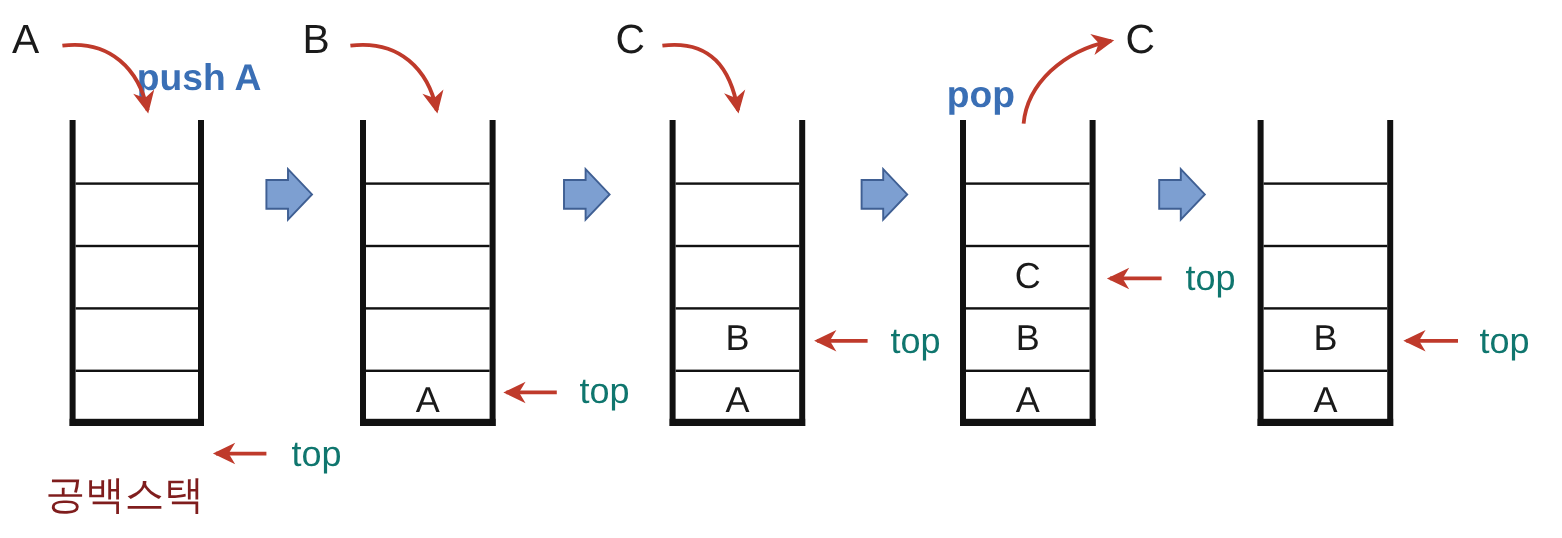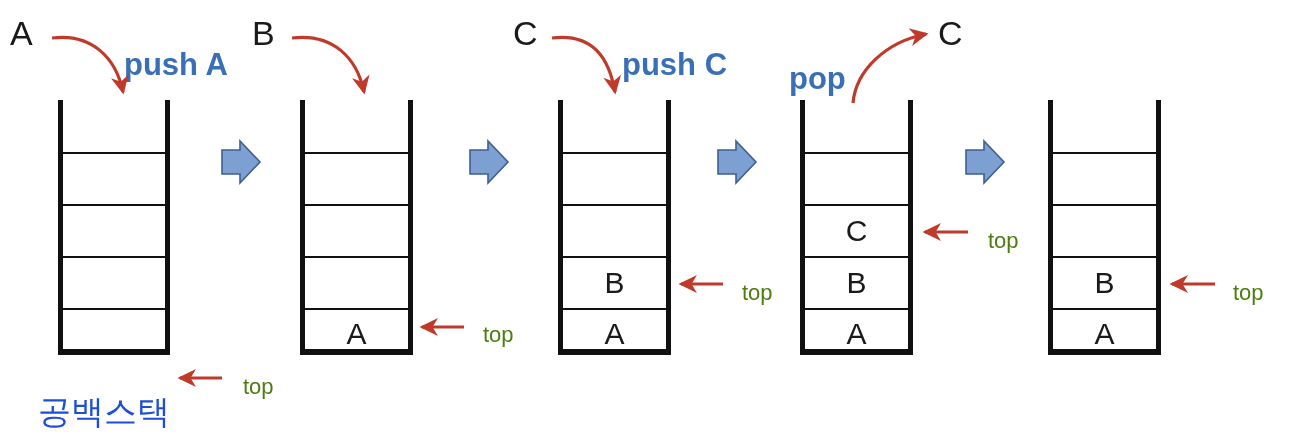--- a/index.html
+++ b/index.html
@@ -55,32 +55,31 @@
     position: absolute;
     font-size: 34px;
     color: #1a1a1a;
     white-space: nowrap;
     font-family: "Liberation Sans", sans-serif;
   }
 
   
   .top-label {
     position: absolute;
-    font-size: 22px;
-    color: #4d7c0f;
-    white-space: nowrap;
-    font-family: "Liberation Sans", sans-serif;
-    margin-top: 12px;
+    font-size: 30px;
+    color: #0f766e;
+    white-space: nowrap;
+    font-family: "Liberation Sans", sans-serif;
   }
 
   
   .caption {
     position: absolute;
     font-size: 33px;
-    color: #1d4ed8;
+    color: #7f1d1d;
     white-space: nowrap;
     font-family: Liberation Mono, monospace;
   }
 
   
   .overlay {
     position: absolute;
     left: 0;
     top: 0;
     width: 1302px;
@@ -95,21 +94,21 @@
 
   <div class="stack" style="left:58px; top:100px; width:112px; height:255px;">
     <div class="cell open" style="top:0px; height:52px;"></div>
     <div class="cell" style="top:52px; height:52px;"></div>
     <div class="cell" style="top:104px; height:52px;"></div>
     <div class="cell" style="top:156px; height:52px;"></div>
     <div class="cell" style="top:208px; height:49px;"></div>
   </div>
 
   <div class="free-item" style="left:10px; top:14px;">A</div>
-  <div class="op-label" style="left:124px; top:47px;">push A</div>
+  <div class="op-label" style="left:114px; top:47px;">push A</div>
   <div class="top-label" style="left:243px; top:362px;">top</div>
   <div class="caption" style="left:38px; top:390px;">공백스택</div>
 
   <div class="stack" style="left:300px; top:100px; width:113px; height:255px;">
     <div class="cell open" style="top:0px; height:52px;"></div>
     <div class="cell" style="top:52px; height:52px;"></div>
     <div class="cell" style="top:104px; height:52px;"></div>
     <div class="cell" style="top:156px; height:52px;"></div>
     <div class="cell" style="top:208px; height:49px;">A</div>
   </div>
@@ -119,21 +118,20 @@
 
   <div class="stack" style="left:558px; top:100px; width:113px; height:255px;">
     <div class="cell open" style="top:0px; height:52px;"></div>
     <div class="cell" style="top:52px; height:52px;"></div>
     <div class="cell" style="top:104px; height:52px;"></div>
     <div class="cell" style="top:156px; height:52px;">B</div>
     <div class="cell" style="top:208px; height:49px;">A</div>
   </div>
 
   <div class="free-item" style="left:513px; top:14px;">C</div>
-  <div class="op-label" style="left:622px; top:47px;">push C</div>
   <div class="top-label" style="left:742px; top:268px;">top</div>
 
   <div class="stack" style="left:800px; top:100px; width:113px; height:255px;">
     <div class="cell open" style="top:0px; height:52px;"></div>
     <div class="cell" style="top:52px; height:52px;"></div>
     <div class="cell" style="top:104px; height:52px;">C</div>
     <div class="cell" style="top:156px; height:52px;">B</div>
     <div class="cell" style="top:208px; height:49px;">A</div>
   </div>
 

